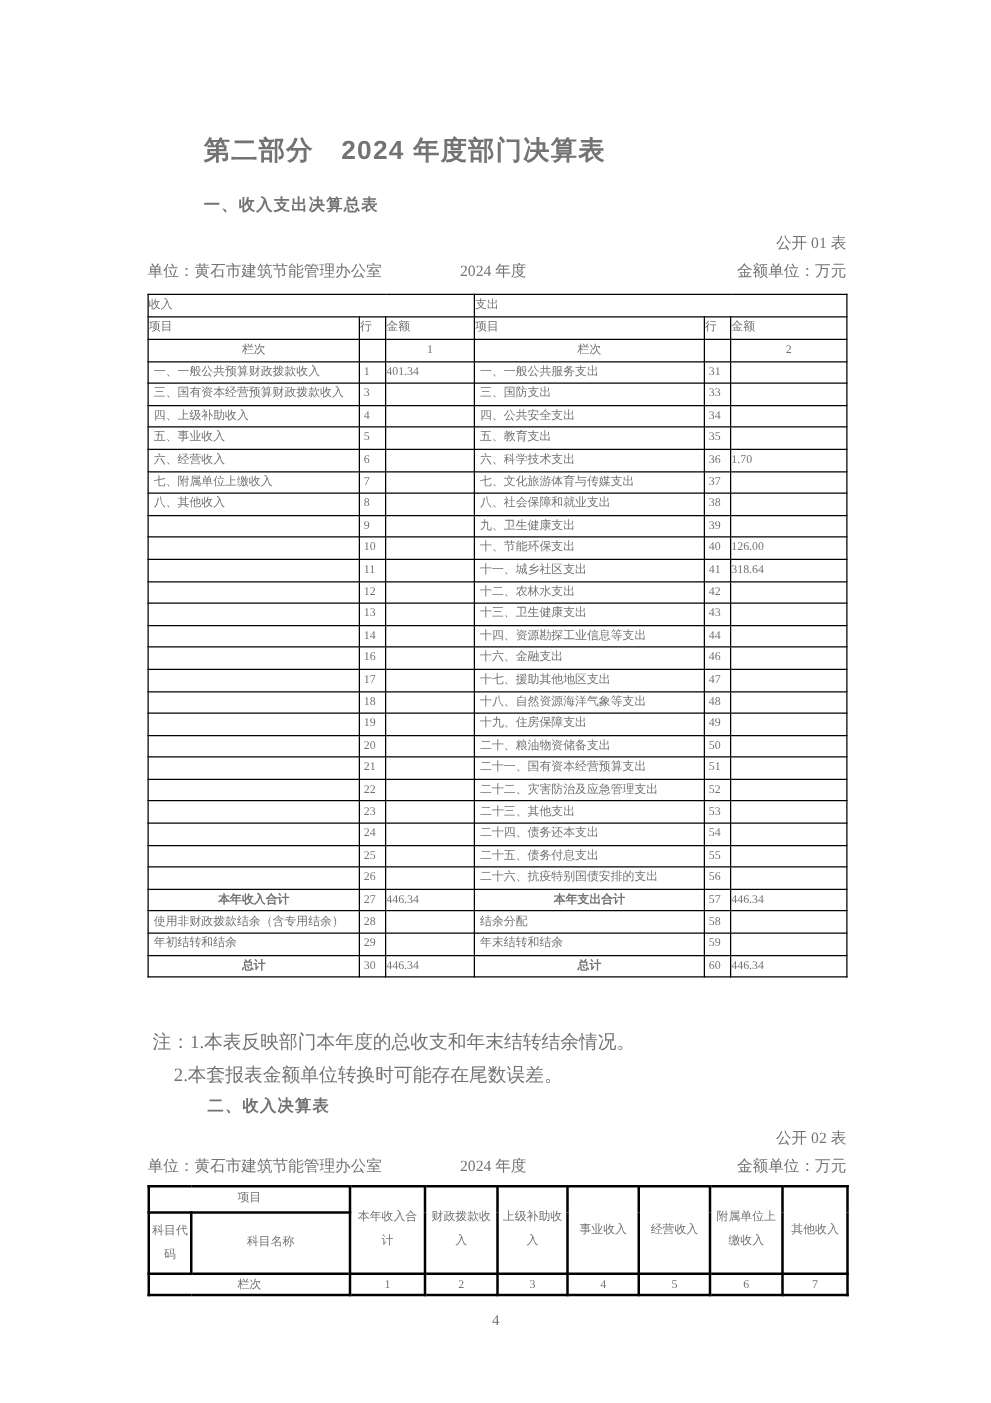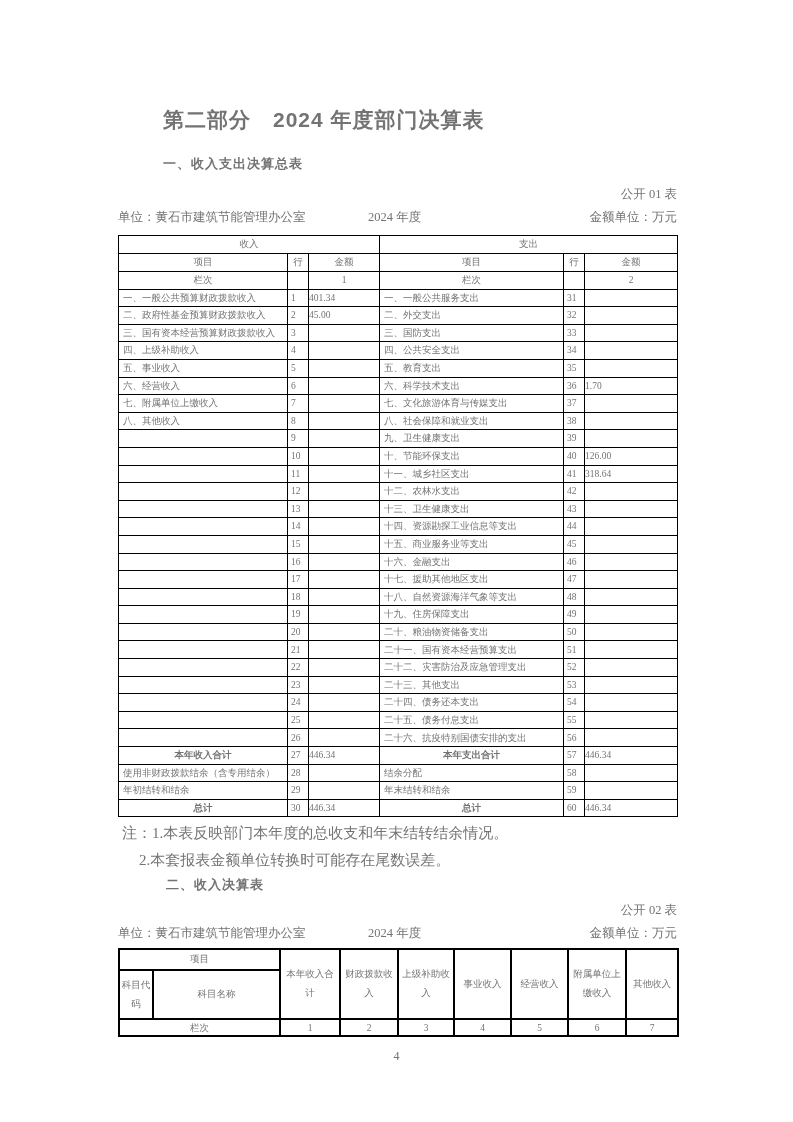--- a/index.html
+++ b/index.html
@@ -39,21 +39,21 @@
   .t1 {
     position:absolute; left:118px; top:223px; width:559px;
   }
   .t1 th, .t1 td {
     border:1px solid #000; font-size:9.5px; font-weight:normal;
     overflow:hidden; white-space:nowrap; vertical-align:middle;
     line-height:1.1;
   }
   .t1 thead tr { height:18px; }
   .t1 tbody tr { height:17.6px; }
-  .t1 th { text-align:center; }
+  .t1 th { text-align:left; }
   .t1 td.item { text-align:left; padding-left:4px; }
   .t1 td.rowno { text-align:left; padding-left:3px; }
   .t1 td.amount { text-align:left; padding-right:3px; }
   .t1 tr.lanci-row td { text-align:center; padding:0; }
   .t1 tr.total-row td.item { text-align:center; padding-left:0; font-weight:bold; }
 
   .note { position:absolute; font-size:15px; }
   .note-1 { left:122px; top:812px; }
   .note-2 { left:139px; top:839px; }
 
@@ -127,28 +127,20 @@
     <tbody>
         <tr>
           <td class="item">一、一般公共预算财政拨款收入</td>
           <td class="rowno">1</td>
           <td class="amount">401.34</td>
           <td class="item">一、一般公共服务支出</td>
           <td class="rowno">31</td>
           <td class="amount"></td>
         </tr>
         <tr>
-          <td class="item">二、政府性基金预算财政拨款收入</td>
-          <td class="rowno">2</td>
-          <td class="amount">45.00</td>
-          <td class="item">二、外交支出</td>
-          <td class="rowno">32</td>
-          <td class="amount"></td>
-        </tr>
-        <tr>
           <td class="item">三、国有资本经营预算财政拨款收入</td>
           <td class="rowno">3</td>
           <td class="amount"></td>
           <td class="item">三、国防支出</td>
           <td class="rowno">33</td>
           <td class="amount"></td>
         </tr>
         <tr>
           <td class="item">四、上级补助收入</td>
           <td class="rowno">4</td>
@@ -228,28 +220,20 @@
           <td class="item">十三、卫生健康支出</td>
           <td class="rowno">43</td>
           <td class="amount"></td>
         </tr>
         <tr>
           <td class="item"></td>
           <td class="rowno">14</td>
           <td class="amount"></td>
           <td class="item">十四、资源勘探工业信息等支出</td>
           <td class="rowno">44</td>
-          <td class="amount"></td>
-        </tr>
-        <tr>
-          <td class="item"></td>
-          <td class="rowno">15</td>
-          <td class="amount"></td>
-          <td class="item">十五、商业服务业等支出</td>
-          <td class="rowno">45</td>
           <td class="amount"></td>
         </tr>
         <tr>
           <td class="item"></td>
           <td class="rowno">16</td>
           <td class="amount"></td>
           <td class="item">十六、金融支出</td>
           <td class="rowno">46</td>
           <td class="amount"></td>
         </tr>

